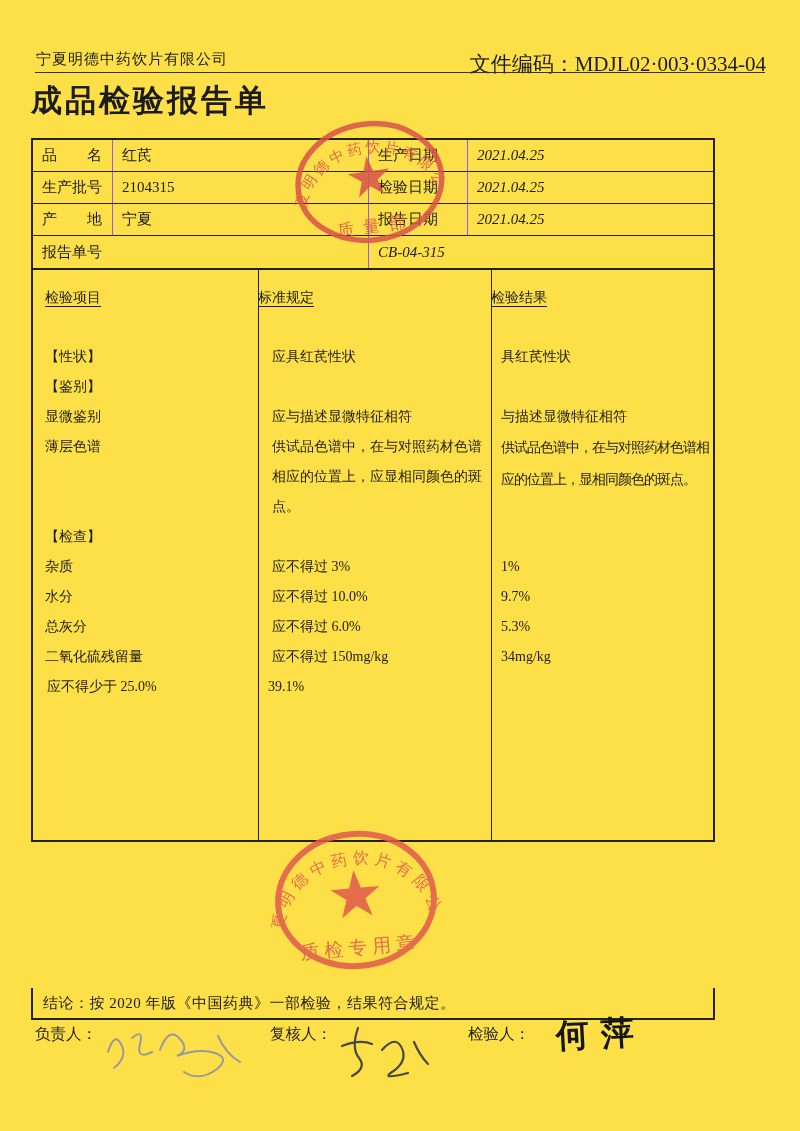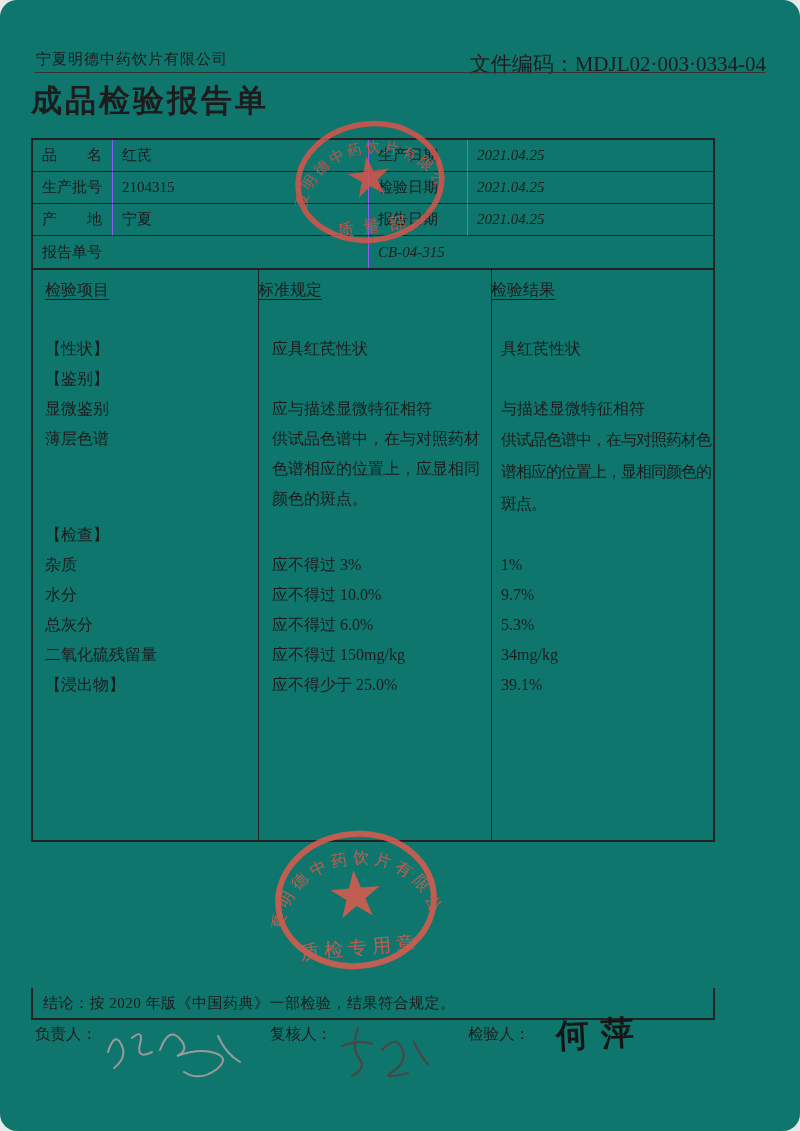--- a/index.html
+++ b/index.html
@@ -1,40 +1,40 @@
 <!DOCTYPE html>
 <html><head>
 <meta charset="utf-8">
 <style>
   html,body{margin:0;padding:0;background:#e8e8e8;}
   .page{
-    position:relative;width:800px;height:1131px;background:#0f766e;
+    position:relative;width:800px;height:1131px;background:#fde047;
     font-family:"Liberation Serif","DejaVu Serif",serif;color:#1c1c1c;
-    overflow:hidden;margin:0 auto;border-radius:17px;
+    overflow:hidden;margin:0 auto;
   }
   
   .hdr-left{position:absolute;left:36px;top:50px;font-size:15px;letter-spacing:1px;}
   .hdr-right{position:absolute;right:34px;top:50px;font-size:21px;}
   .hdr-rule{position:absolute;left:35px;top:72px;width:730px;height:1px;background:#333;}
   
   .title{position:absolute;left:31px;top:80px;width:684px;margin:0;text-align:left;
     font-size:31px;font-weight:bold;letter-spacing:3px;}
   
   .info{position:absolute;left:31px;top:138px;width:684px;height:132px;
     border:2px solid #222;box-sizing:border-box;display:grid;
     grid-template-columns:80px 256px 99px 1fr;grid-auto-rows:32px;font-size:15px;}
   .info .cell{display:flex;align-items:center;padding-left:9px;box-sizing:border-box;
     border-right:1px solid #8b5cf6;border-bottom:1px solid #222;white-space:nowrap;overflow:hidden;}
   .info .cell.noR{border-right:none;font-style:italic;}
   .info .cell.noB{border-bottom:none;}
   .info .span2a{grid-column:1 / 3;}
   .info .span2b{grid-column:3 / 5;}
   
   .insp{position:absolute;left:31px;top:270px;width:684px;height:572px;box-sizing:border-box;
-    border:2px solid #222;border-top:none;padding-top:8px;font-size:16px;}
+    border:2px solid #222;border-top:none;padding-top:16px;font-size:14px;}
   .vline{position:absolute;top:0;bottom:0;width:1px;background:#222;}
   .v1{left:225px;} .v2{left:458px;}
   .irow{display:grid;grid-template-columns:225px 233px 1fr;line-height:30px;min-height:30px;}
   .irow .c1{padding-left:12px;}
   .irow .c2{padding-left:14px;padding-right:4px;}
   .irow .c3{padding-left:10px;padding-right:2px;}
   .irow .tight{letter-spacing:-1px;line-height:32px;}
   .ihead{height:28px;line-height:24px;}
   .ihead .c1 span,.ihead .c2 span,.ihead .c3 span{
     text-decoration:underline;text-underline-offset:4px;}
@@ -136,21 +136,20 @@
       <div class="c1">总灰分</div>
       <div class="c2">应不得过 6.0%</div>
       <div class="c3">5.3%</div>
     </div>
     <div class="irow">
       <div class="c1">二氧化硫残留量</div>
       <div class="c2">应不得过 150mg/kg</div>
       <div class="c3">34mg/kg</div>
     </div>
     <div class="irow">
-      <div class="c1">【浸出物】</div>
       <div class="c2">应不得少于 25.0%</div>
       <div class="c3">39.1%</div>
     </div>
   </div>
 
   <div class="concl">
     <span>结论：按 2020 年版《中国药典》一部检验，结果符合规定。</span>
   </div>
 
   <span class="siglabel sl1">负责人：</span>

